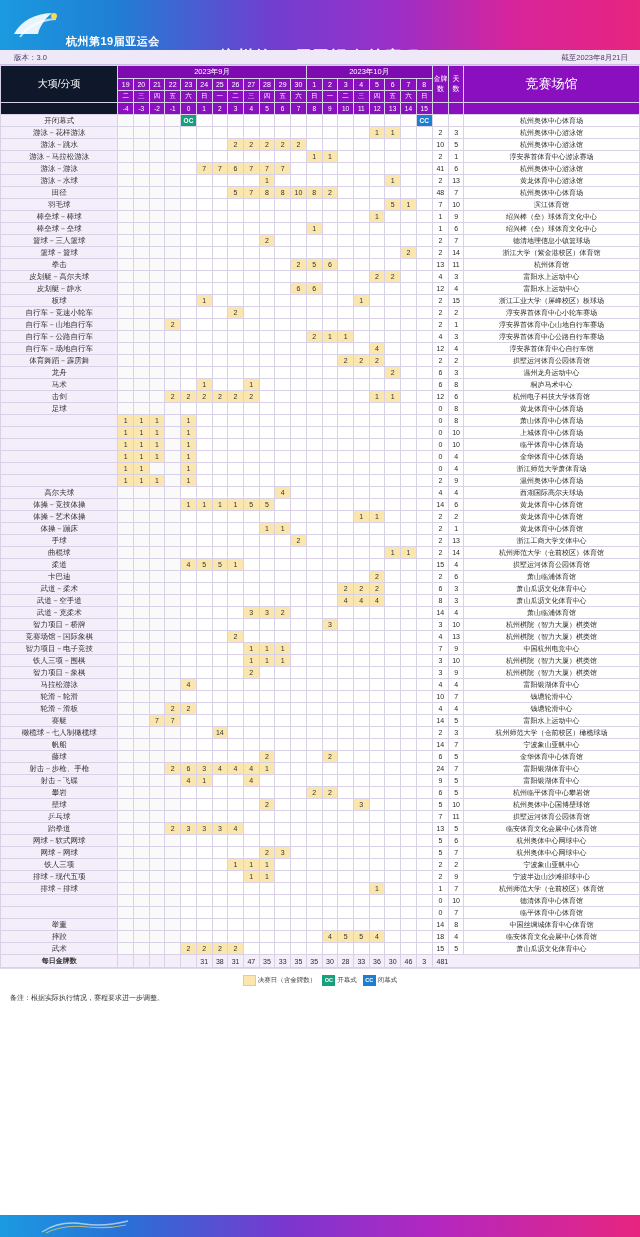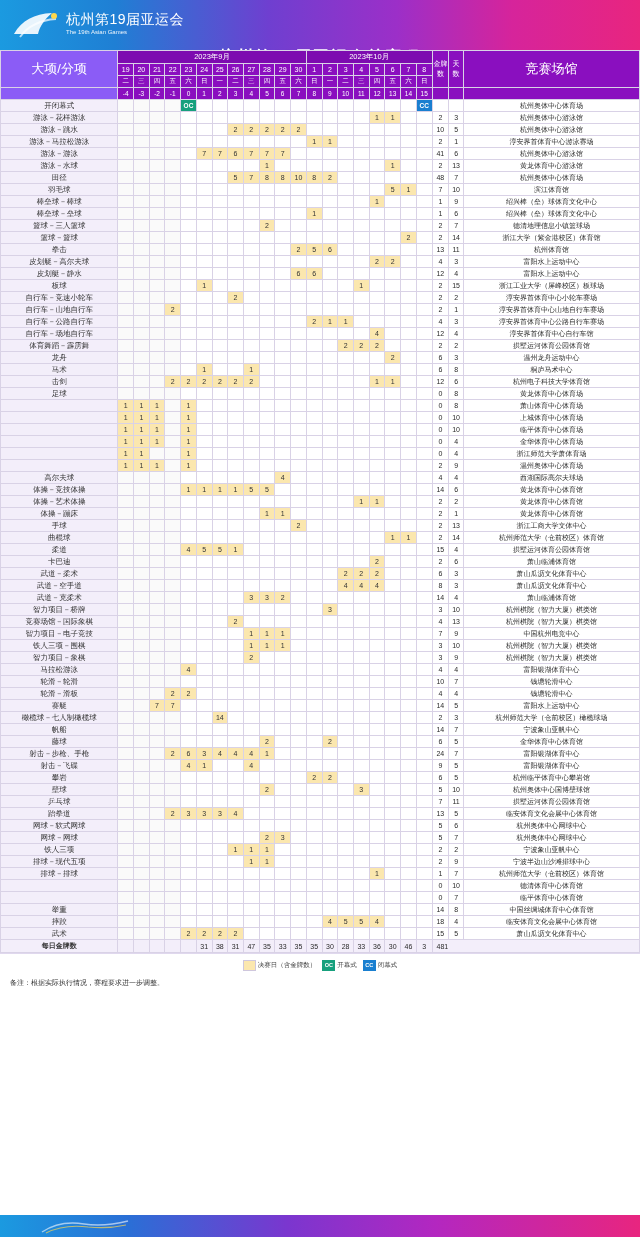--- a/index.html
+++ b/index.html
@@ -18,21 +18,21 @@
     background:linear-gradient(90deg,#1b9ae0 0%,#1f7fd4 18%,#6f3fd0 42%,#9c2fc8 62%,#d6249b 80%,#e8257f 100%);
     overflow:hidden;
   }
   .banner .logo{
     position:absolute;left:10px;top:8px;width:54px;height:34px;
   }
   .banner .logo svg{display:block;}
   .banner .logotext{
     position:absolute;left:66px;top:11px;color:#fff;line-height:1.25;
   }
-  .banner .logotext .l1{font-size:14px;font-weight:normal;letter-spacing:.5px;}
+  .banner .logotext .l1{font-size:11px;font-weight:bold;letter-spacing:.5px;margin-top:24px;}
   .banner .logotext .l2{font-size:6px;opacity:.92;}
   .banner .title{
     position:absolute;left:0;top:0;width:640px;height:50px;
     display:flex;align-items:center;justify-content:center;
     color:#fff;font-size:16px;font-weight:bold;letter-spacing:2px;
     text-shadow:0 1px 2px rgba(0,0,0,.25);
     margin-top:32px;
   }
 
   .subbar{
@@ -45,21 +45,21 @@
   
   .tablewrap{position:relative;width:640px;}
   table.sched{border-collapse:collapse;table-layout:fixed;width:640px;font-size:7px;}
   table.sched td,table.sched th{border:1px solid #d9d2e6;padding:0;text-align:center;vertical-align:middle;}
 
   thead th{background:#8a0fbf;color:#fff;font-weight:normal;}
   thead th.mon{background:#7d0bb0;font-size:7.5px;height:12px;text-align:center;}
   thead th.day{height:11px;font-size:7px;}
   thead th.wk{height:11px;font-size:6.5px;}
   thead th.cnt{height:11px;font-size:6.5px;}
-  thead th.side{background:#8b5cf6;font-size:13px;}
+  thead th.side{background:#0f172a;font-size:10px;}
   thead th.evt{background:#8a0fbf;font-size:13px;width:128px;}
   thead th.gold,thead th.days{background:#8a0fbf;font-size:7px;}
 
   td.name{
     background:#f3eefa;color:#333;font-size:7.5px;text-align:center;
     height:11px;white-space:nowrap;overflow:hidden;
   }
   td.cell{height:11px;}
   td.cell.pale{background:#fafafa;}
   td.cell.y{background:#fbe7ae;color:#333;font-size:7px;}
@@ -103,20 +103,24 @@
         <circle cx="44" cy="8" r="3" fill="#ffd84d"></circle>
       </svg>
     </div>
     <div class="logotext">
       <div class="l1">杭州第19届亚运会</div>
       <div class="l2">The 19th Asian Games</div>
     </div>
     <div class="title">杭州第19届亚运会总赛程</div>
   </div>
 
+  <div class="subbar">
+    <span class="ver">版本：3.0</span>
+    <span class="upd">截至2023年8月21日</span>
+  </div>
 
   <div class="tablewrap">
     <table class="sched">
       <colgroup id="cols">
           <col style="width:112px">
           <col style="width:15px">
           <col style="width:15px">
           <col style="width:15px">
           <col style="width:15px">
           <col style="width:15px">

